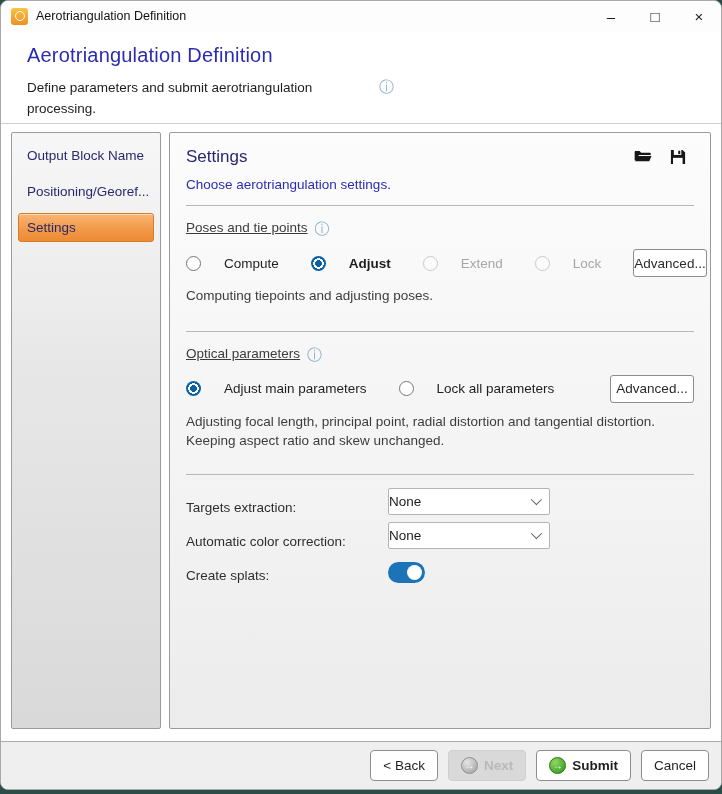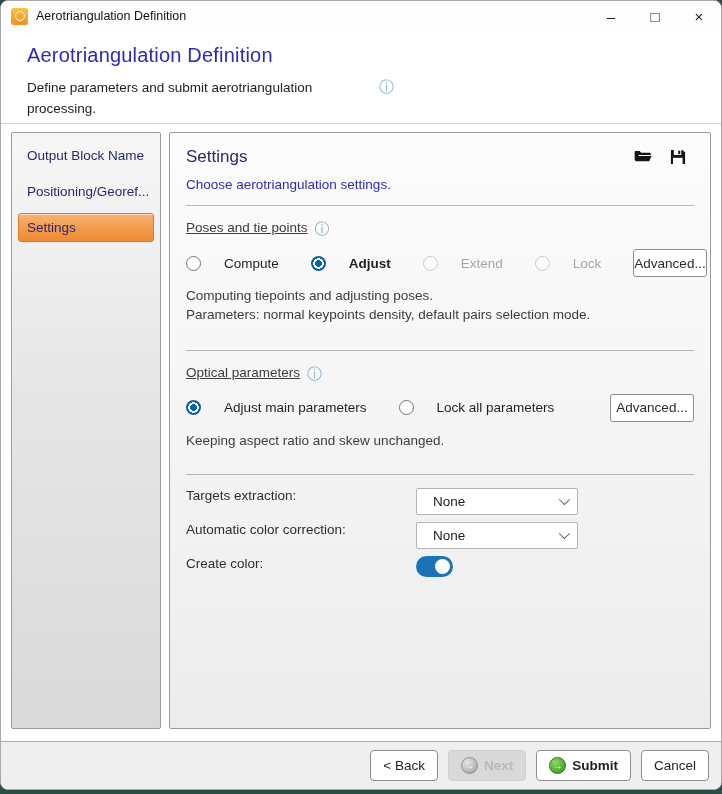--- a/index.html
+++ b/index.html
@@ -69,24 +69,24 @@
   .opt-label.bold{ font-weight:bold; }
   .opt-label.disabled{ color:#a6a6a6; }
   .advanced-btn{ margin-left:auto; width:84px; height:28px; background:#fff;
     border:1px solid #8d8d8d; border-radius:3px; font-size:13.5px; color:#2a2a2a;
     font-family:"Liberation Sans",sans-serif; cursor:pointer; }
   .section-desc{ margin-top:10px; color:#3d3d3d; line-height:1.4; max-width:482px; }
   .sep.after-poses{ margin-top:25px; }
   .sep.after-optical{ margin-top:23px; }
   
   .fields{ margin-top:13px; }
-  .field-row{ display:flex; align-items:flex-start; margin-bottom:7px; min-height:27px;gap:28px; }
+  .field-row{ display:flex; align-items:flex-end; margin-bottom:7px; min-height:27px; }
   .field-label{ width:202px; color:#2e2e2e; }
   .combo{ width:162px; height:27px; background:#fff; border:1px solid #b4b4b4; border-radius:2px;
-    display:flex; align-items:center; justify-content:space-between; padding:0 10px 0 16px; cursor:pointer; }
+    display:flex; align-items:center; justify-content:space-between; padding:0 10px 0 0; cursor:pointer; }
   .combo-value{ color:#1b1b1b; }
   .chevron{ width:8px; height:8px; border-right:1.4px solid #5f5f5f; border-bottom:1.4px solid #5f5f5f;
     transform:rotate(45deg) translateY(-2px); }
   .toggle{ width:37px; height:21px; border-radius:11px; background:#1b74b8; position:relative; cursor:pointer; }
   .toggle .knob{ position:absolute; right:3px; top:3px; width:15px; height:15px; border-radius:50%; background:#fff; }
   
   .footer{ position:absolute; left:0; right:0; bottom:0; height:48px; background:#efefef;
     border-top:1px solid #ababab; display:flex; align-items:center; justify-content:flex-end;
     gap:10px; padding-right:12px; }
   .btn{ height:31px; border-radius:4px; border:1px solid #8d8d8d; background:#fff;
@@ -159,57 +159,57 @@
         <span class="radio selected"></span>
         <span class="opt-label bold">Adjust</span>
         <span class="radio disabled"></span>
         <span class="opt-label disabled">Extend</span>
         <span class="radio disabled"></span>
         <span class="opt-label disabled">Lock</span>
         <button class="advanced-btn">Advanced...</button>
       </div>
       <div class="section-desc">
         <div>Computing tiepoints and adjusting poses.</div>
-        <div>Parameters: normal keypoints density, default pairs selection mode.</div>
       </div>
       <hr class="sep after-poses">
 
       <div class="section-label-row">
         <span class="section-label">Optical parameters</span>
         <span class="info-icon" style="margin-left:0;">ⓘ</span>
       </div>
       <div class="options-row">
         <span class="radio selected"></span>
         <span class="opt-label">Adjust main parameters</span>
         <span class="radio"></span>
         <span class="opt-label">Lock all parameters</span>
         <button class="advanced-btn">Advanced...</button>
       </div>
       <div class="section-desc">
+        <div>Adjusting focal length, principal point, radial distortion and tangential distortion.</div>
         <div>Keeping aspect ratio and skew unchanged.</div>
       </div>
       <hr class="sep after-optical">
 
       <div class="fields">
         <div class="field-row">
           <span class="field-label">Targets extraction:</span>
           <div class="combo">
             <span class="combo-value">None</span>
             <span class="chevron"></span>
           </div>
         </div>
         <div class="field-row">
           <span class="field-label">Automatic color correction:</span>
           <div class="combo">
             <span class="combo-value">None</span>
             <span class="chevron"></span>
           </div>
         </div>
         <div class="field-row">
-          <span class="field-label">Create color:</span>
+          <span class="field-label">Create splats:</span>
           <div class="toggle">
             <span class="knob"></span>
           </div>
         </div>
       </div>
     </div>
   </div>
 
   <div class="footer">
     <button class="btn">&lt; Back</button>

